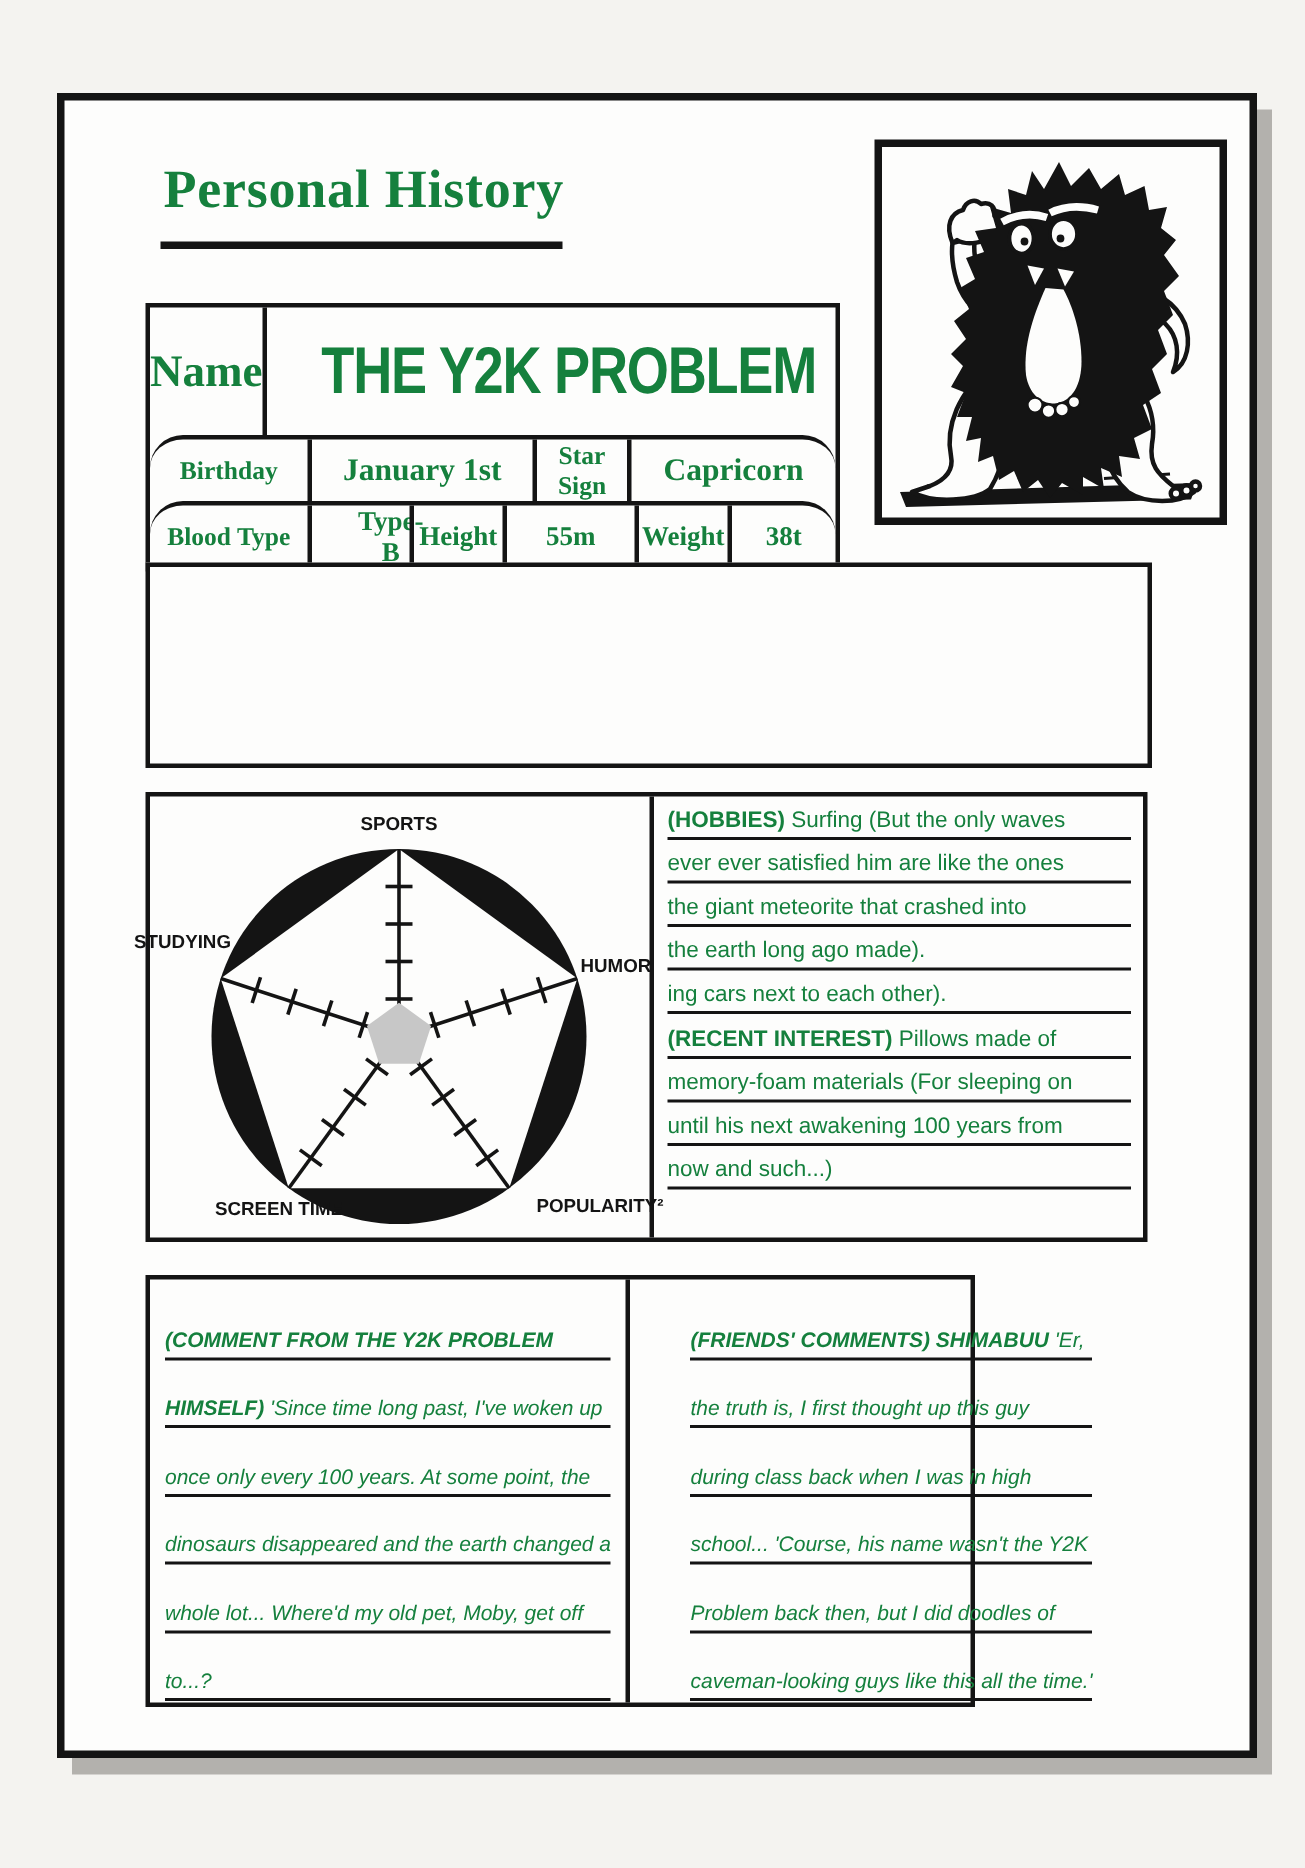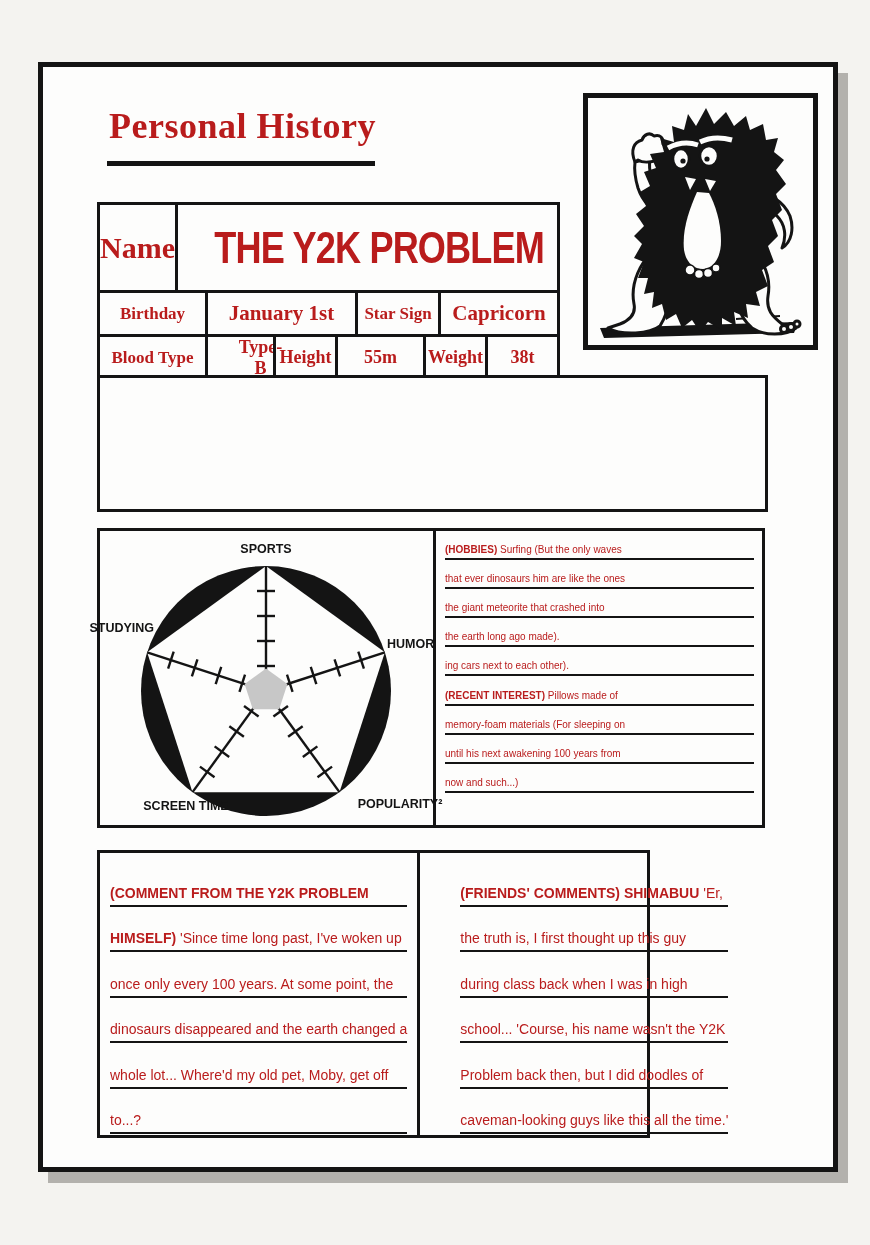--- a/index.html
+++ b/index.html
@@ -1,32 +1,32 @@
 <!DOCTYPE html>
 <html><head>
 <meta charset="utf-8">
 <style>
   html,body{margin:0;padding:0;}
   body{background:#e9e8e5;}
   #stage{position:relative;width:870px;height:1245px;background:#f4f3f0;overflow:hidden;
-         font-family:"Liberation Sans",sans-serif;color:#b91c1c;}
+         font-family:"Liberation Sans",sans-serif;color:#15803d;}
   
   #frame{position:absolute;left:38px;top:62px;width:800px;height:1110px;box-sizing:border-box;
          border:5px solid #141414;background:#fdfdfc;box-shadow:10px 11px 0 #b3b1ad;}
   
   .title{position:absolute;left:66px;top:38px;font-family:"Liberation Serif",serif;
          font-weight:bold;font-size:36px;letter-spacing:0.5px;}
   .title-rule{position:absolute;left:64px;top:94px;width:268px;height:5px;background:#141414;}
   
   #portrait{position:absolute;left:540px;top:26px;width:235px;height:257px;box-sizing:border-box;
             border:5px solid #141414;background:#fdfdfc;overflow:hidden;}
   
   #ptable{position:absolute;left:54px;top:135px;width:463px;box-sizing:border-box;
           border:3px solid #141414;background:#fdfdfc;}
-  .prow{display:flex;border-top:3px solid #141414;}
+  .prow{display:flex;border-top:3px solid #141414;border-radius:28px;}
   .prow:first-child{border-top:none;}
   .pcell{box-sizing:border-box;border-left:3px solid #141414;display:flex;align-items:center;
          justify-content:center;font-family:"Liberation Serif",serif;font-weight:bold;text-align:center;}
   .pcell:first-child{border-left:none;}
   .lbl-lg{font-size:30px;}
   .lbl-sm{font-size:17px;}
   .val-md{font-size:21px;}
   .val-sm{font-size:18px;}
   .bigname{font-size:44px;letter-spacing:-1px;white-space:nowrap;display:inline-block;
            transform:scaleX(0.82);transform-origin:center;font-family:"Liberation Sans",sans-serif;
@@ -35,26 +35,26 @@
   #descbox{position:absolute;left:54px;top:308px;width:671px;height:137px;box-sizing:border-box;
            border:3px solid #141414;padding:8px 12px 0 12px;background:#fdfdfc;}
   .dline{font-size:15.5px;line-height:24.5px;white-space:nowrap;}
   
   #midbox{position:absolute;left:54px;top:461px;width:668px;height:300px;box-sizing:border-box;
           border:3px solid #141414;display:flex;background:#fdfdfc;}
   #radar-cell{width:336px;box-sizing:border-box;border-right:3px solid #141414;overflow:visible;}
   #radar-svg{overflow:visible;display:block;}
   #hobby-cell{flex:1;box-sizing:border-box;padding:0 8px 0 9px;}
   .rline{height:29.1px;box-sizing:border-box;border-bottom:2px solid #141414;
-         font-size:10px;display:flex;align-items:flex-end;padding-bottom:3px;white-space:nowrap;}
+         font-size:15px;display:flex;align-items:flex-end;padding-bottom:3px;white-space:nowrap;}
   .rline .b{font-weight:bold;white-space:pre;}
   .rline .t{white-space:pre;}
   
   #botbox{position:absolute;left:54px;top:783px;width:553px;height:288px;box-sizing:border-box;
-          border:3px solid #141414;display:flex;background:#fdfdfc;}
+          border:3px solid #141414;display:flex;background:#fdfdfc;font-style:italic;}
   .bcell{box-sizing:border-box;padding:8px 10px 0 10px;}
   #comment-cell{width:336px;border-right:3px solid #141414;}
   #friends-cell{flex:1;padding-left:40px;}
   .bline{height:45.5px;box-sizing:border-box;border-bottom:2px solid #141414;
          font-size:14px;display:flex;align-items:flex-end;padding-bottom:4px;white-space:nowrap;}
   .bline .b{font-weight:bold;white-space:pre;}
   .bline .t{white-space:pre;}
 </style>
 </head>
 <body>
@@ -116,21 +116,21 @@
     <div id="ptable">
       <div class="prow" style="height:85px;">
         <div class="pcell lbl-lg" style="width:105px;">Name</div>
         <div class="pcell" style="flex:1;">
           <span class="bigname">THE Y2K PROBLEM</span>
         </div>
       </div>
       <div class="prow" style="height:41px;">
         <div class="pcell lbl-sm" style="width:105px;">Birthday</div>
         <div class="pcell val-md" style="width:150px;">January 1st</div>
-        <div class="pcell lbl-sm" style="width:83px;">Star Sign</div>
+        <div class="pcell lbl-sm" style="width:63px;">Star Sign</div>
         <div class="pcell val-md" style="flex:1;">Capricorn</div>
       </div>
       <div class="prow" style="height:41px;">
         <div class="pcell lbl-sm" style="width:105px;">Blood Type</div>
         <div class="pcell val-sm" style="width:68px;padding-left:40px;">Type-B</div>
         <div class="pcell val-sm" style="width:62px;">Height</div>
         <div class="pcell val-sm" style="width:88px;">55m</div>
         <div class="pcell val-sm" style="width:62px;">Weight</div>
         <div class="pcell val-sm" style="flex:1;">38t</div>
       </div>
@@ -184,21 +184,21 @@
           </svg>
       </div>
       <div id="hobby-cell">
 
       <div class="rline">
             <span class="b">(HOBBIES)</span>
             <span class="t"> Surfing (But the only waves</span>
           </div>
           <div class="rline">
             <span class="b"></span>
-            <span class="t">that ever dinosaurs him are like the ones</span>
+            <span class="t">ever ever satisfied him are like the ones</span>
           </div>
           <div class="rline">
             <span class="b"></span>
             <span class="t">the giant meteorite that crashed into</span>
           </div>
           <div class="rline">
             <span class="b"></span>
             <span class="t">the earth long ago made).</span>
           </div>
           <div class="rline">

